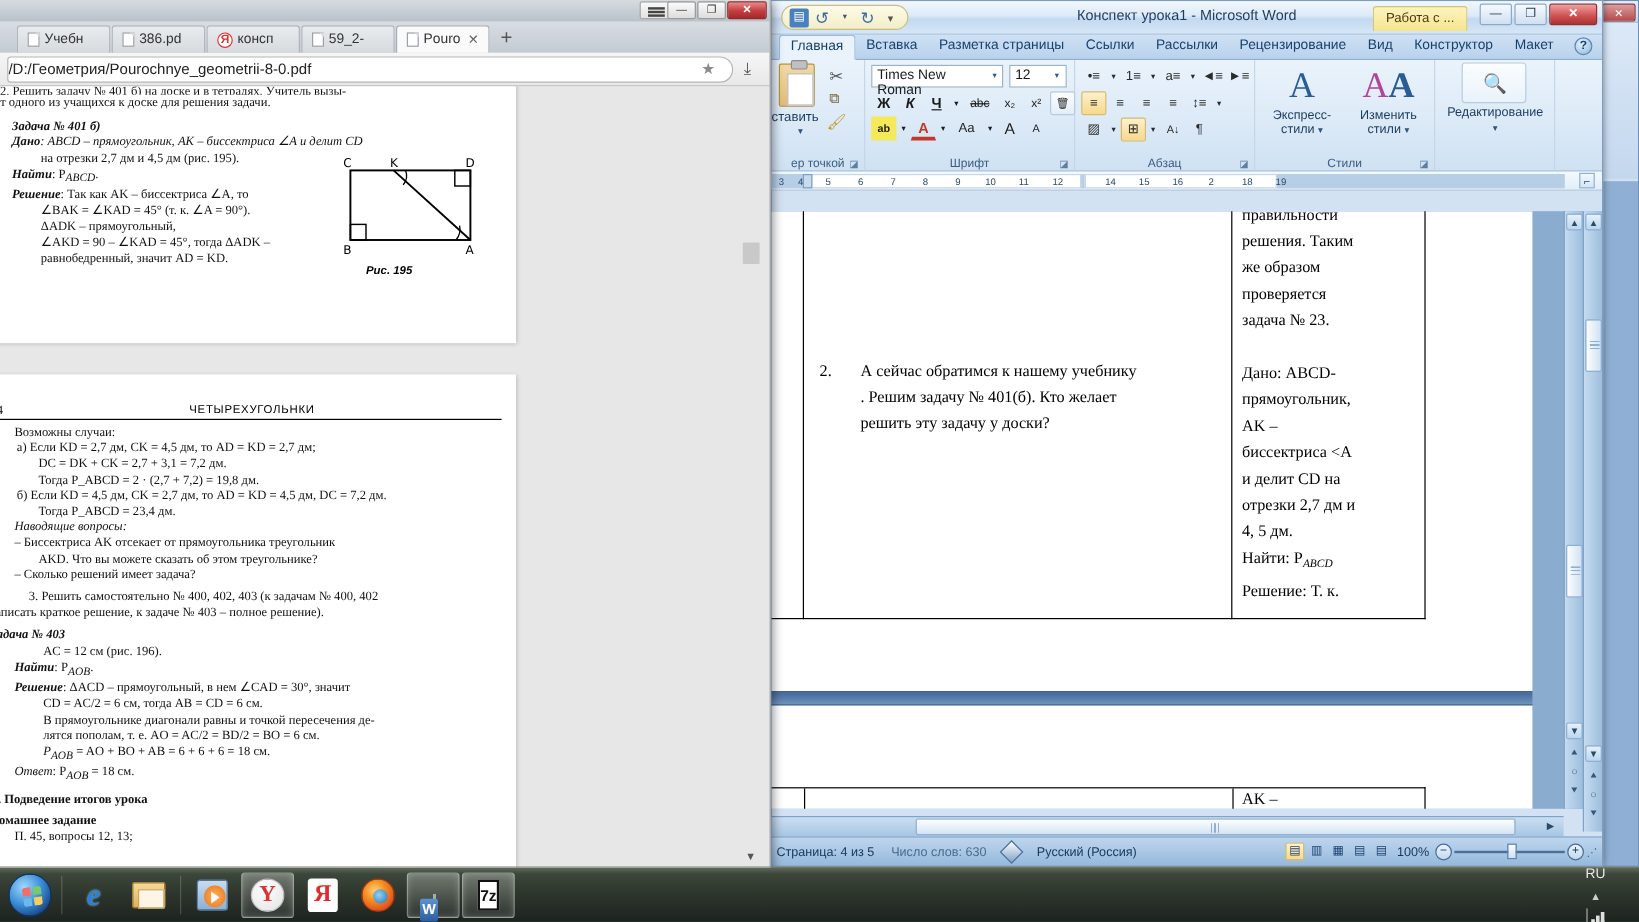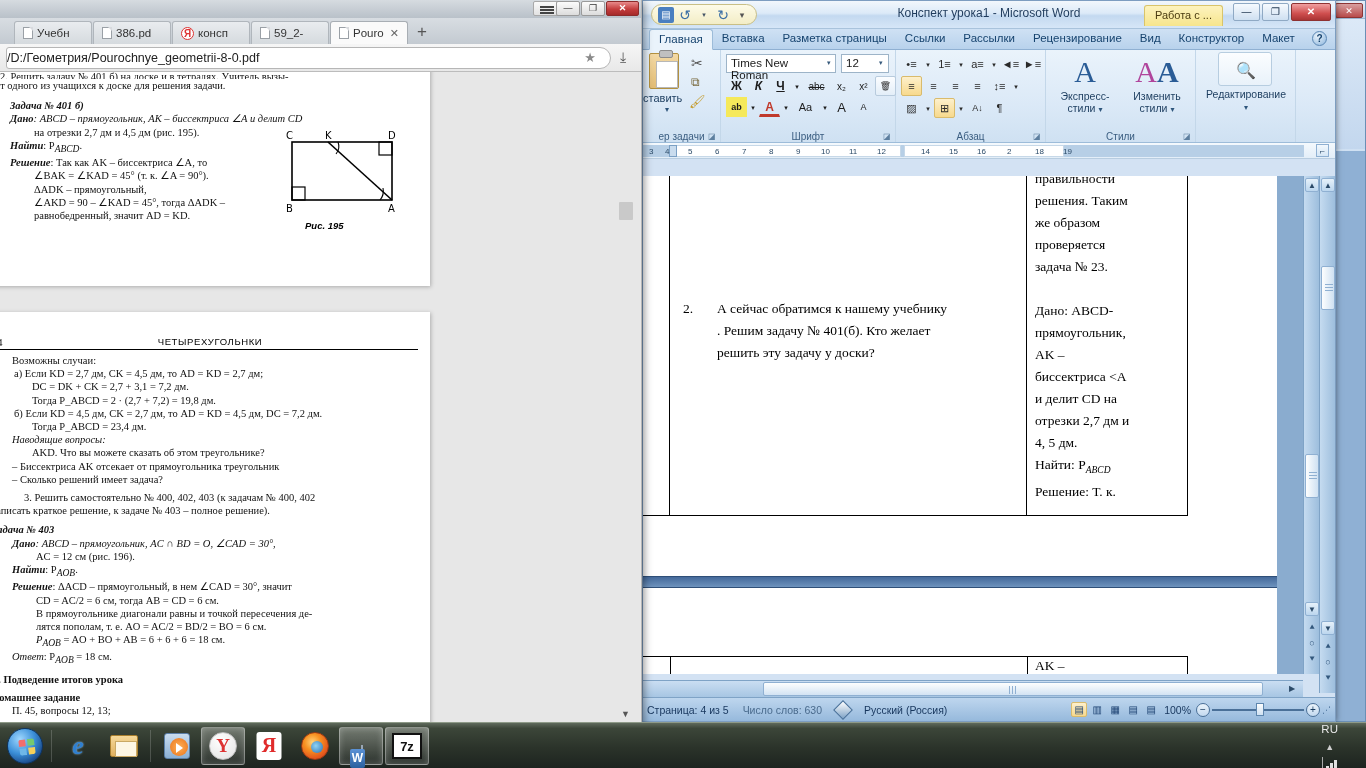--- a/index.html
+++ b/index.html
@@ -280,21 +280,21 @@
      font-weight:bold; text-align:center; line-height:27px; font-family:"Liberation Serif",serif;}
   .ffox{ width:28px; height:28px; border-radius:50%;
      background:radial-gradient(circle at 40% 35%, #ffd27a 0%, #f79221 35%, #e4571d 70%, #b8391a 100%);
      border:1px solid #9c3a12;}
   .ffox:after{ content:""; position:absolute; left:9px; top:8px; width:12px; height:12px; border-radius:50%;
      background:radial-gradient(circle at 40% 40%,#8fd3f5,#2a6fb0);}
   .wordic{ width:24px; height:28px; background:#fff; border:1px solid #9aa7b5; position:relative;}
   .wordic:after{ content:"W"; position:absolute; right:-3px; top:3px; width:15px; height:19px;
      background:linear-gradient(#5b92d6,#2a5f9e); color:#fff; font-size:12px; font-weight:bold; text-align:center;
      line-height:19px; border-radius:2px;}
-  .sevenz{ width:30px; height:26px; background:#fff; border:2px solid #111; color:#111;
+  .sevenz{ width:18px; height:26px; background:#fff; border:2px solid #111; color:#111;
      font-size:13px; font-weight:bold; text-align:center; line-height:23px;}
 
   .trayarea{ margin-left:auto; display:flex; align-items:center; gap:7px; padding-right:4px; height:46px;flex-direction:column;}
   .trtxt{ color:#e8e8e8; font-size:11.5px;}
   .trarrow{ color:#cfcfcf; font-size:9px;}
   .trflag{ width:14px; height:11px; background:#d63b3b; position:relative;}
   .trflag:before{ content:""; position:absolute; left:-1px; top:-2px; width:1px; height:15px; background:#aaa;}
   .trwin{ width:14px; height:13px;
      background:
        linear-gradient(#f2f2f2,#f2f2f2) 0 0/6px 6px no-repeat,
@@ -358,21 +358,21 @@
 
   <div class="ribbon">
 
     <div class="rgroup clip">
       <div class="pasteicon"></div>
       <div class="pastelbl">ставить</div>
       <div class="pastearrow">▾</div>
       <div class="scissors">✂</div>
       <div class="copyi">⧉</div>
       <div class="brush">🖌</div>
-      <div class="glabel">ер задачи</div>
+      <div class="glabel">ер точкой</div>
       <div class="gexp">◪</div>
     </div>
 
     <div class="rgroup fontg">
       <div class="fbox fname">Times New Roman</div>
       <div class="fcaret" style="left:106px;">▾</div>
       <div class="fbox fsize">12</div>
       <div class="fcaret" style="left:158px;">▾</div>
       <div class="frow2">
         <div class="fbtn"><b>Ж</b></div>
@@ -664,27 +664,26 @@
       <div style="position:absolute;left:10px;right:12px;top:37px;border-bottom:1px solid #000;"></div>
 
       <div class="pdftxt" style="position:absolute;left:22px;top:42px;width:400px;">
         <div>Возможны случаи:</div>
         <div class="indent" style="padding-left:20px;">а)  Если KD = 2,7 дм, CK = 4,5 дм, то AD = KD = 2,7 дм;</div>
         <div style="margin-left:20px;">DC = DK + CK = 2,7 + 3,1 = 7,2 дм.</div>
         <div style="margin-left:20px;">Тогда P_ABCD = 2 · (2,7 + 7,2) = 19,8 дм.</div>
         <div class="indent" style="padding-left:20px;">б)  Если KD = 4,5 дм, CK = 2,7 дм, то AD = KD = 4,5 дм, DC = 7,2 дм.</div>
         <div style="margin-left:20px;">Тогда P_ABCD = 23,4 дм.</div>
         <div class="i"><span>Наводящие вопросы</span>:</div>
+        <div>–   Биссектриса  AK  отсекает  от  прямоугольника  треугольник</div>
         <div style="margin-left:20px;">AKD. Что вы можете сказать об этом треугольнике?</div>
-        <div>–   Биссектриса  AK  отсекает  от  прямоугольника  треугольник</div>
         <div>–   Сколько решений имеет задача?</div>
         <div style="margin-top:5px;margin-left:12px;">3. Решить самостоятельно № 400, 402, 403 (к задачам № 400, 402</div>
         <div style="margin-left:-20px;">записать краткое решение, к задаче № 403 – полное решение).</div>
         <div class="bi" style="margin-top:6px;margin-left:-20px;">Задача № 403</div>
-        <div><span class="bi">Дано</span><span class="i">: ABCD – прямоугольник, AC ∩ BD = O, ∠CAD = 30°,</span></div>
         <div style="margin-left:24px;">AC = 12 см (рис. 196).</div>
         <div><span class="bi">Найти</span><span>: P</span><span class="sub">AOB</span>.</div>
         <div><span class="bi">Решение</span><span>: ΔACD – прямоугольный, в нем ∠CAD = 30°, значит</span></div>
         <div style="margin-left:24px;">CD = AC/2 = 6 см, тогда AB = CD = 6 см.</div>
         <div style="margin-left:24px;">В прямоугольнике диагонали равны и точкой пересечения де-</div>
         <div style="margin-left:24px;">лятся пополам, т. е. AO = AC/2 = BD/2 = BO = 6 см.</div>
         <div style="margin-left:24px;"><span class="i">P</span><span class="sub">AOB</span><span> = AO + BO + AB = 6 + 6 + 6 = 18 см.</span></div>
         <div><span class="i">Ответ</span><span>: P</span><span class="sub">AOB</span><span> = 18 см.</span></div>
         <div class="b" style="margin-top:5px;margin-left:-20px;">V. Подведение итогов урока</div>
         <div class="b" style="margin-top:5px;margin-left:-20px;">Домашнее задание</div>

